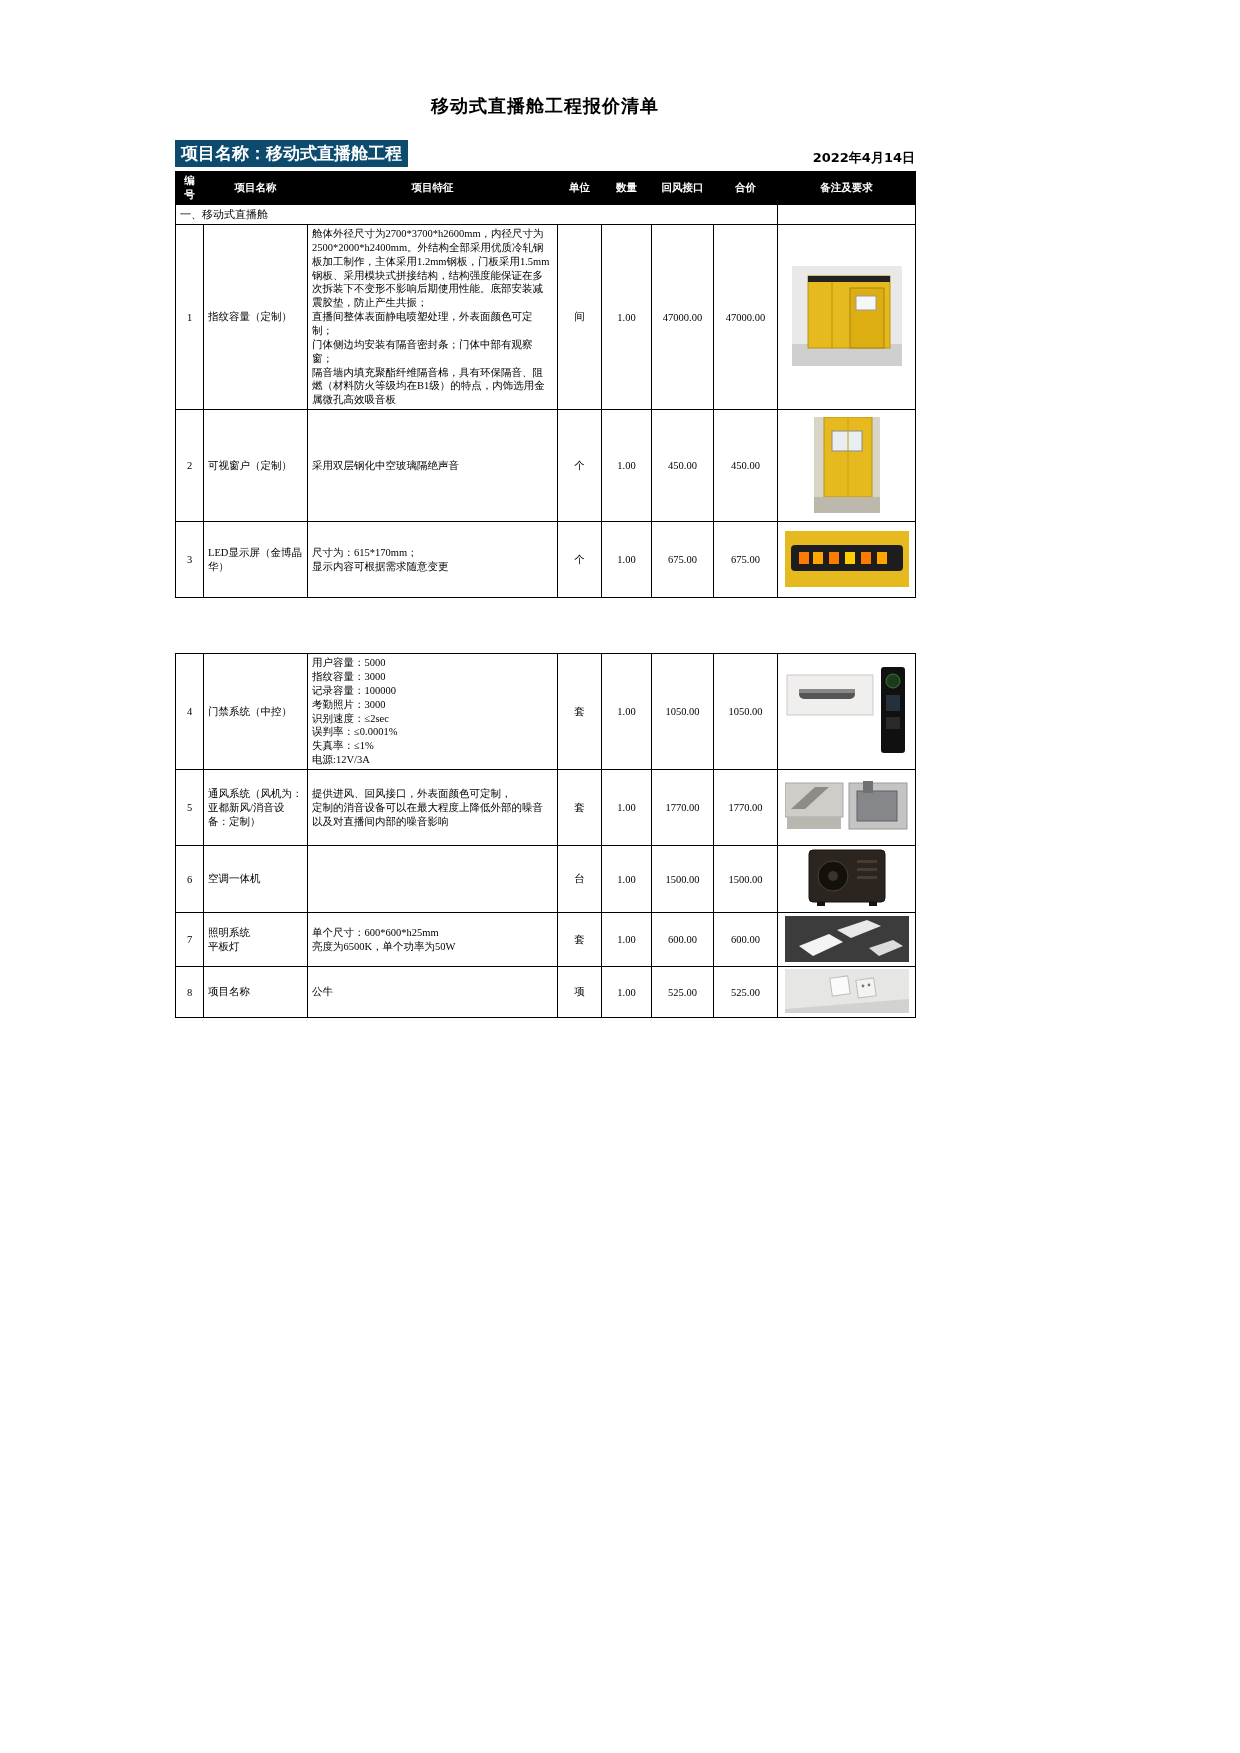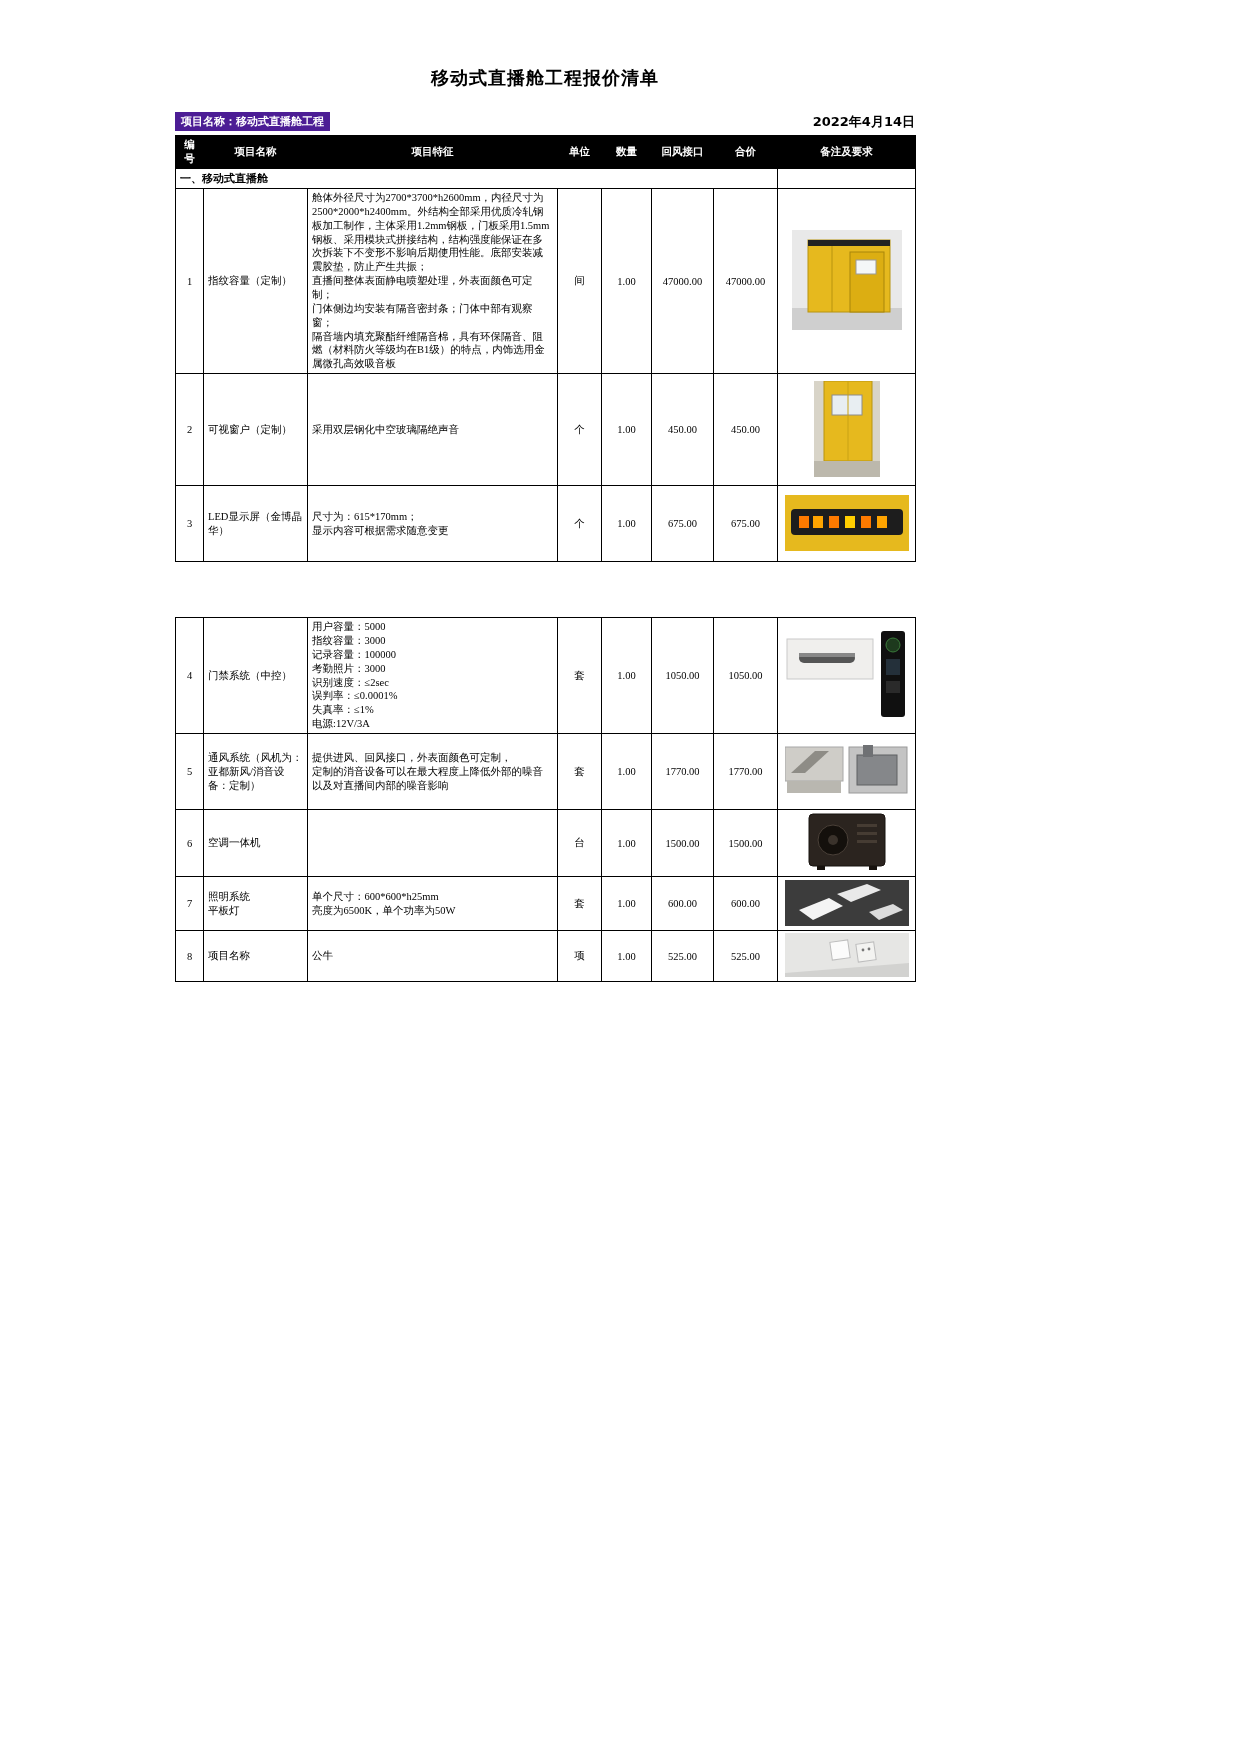--- a/index.html
+++ b/index.html
@@ -5,41 +5,41 @@
   html,body{margin:0;padding:0;background:#ffffff;}
   body{
     width:1240px;height:1753px;
     font-family:"Liberation Serif","DejaVu Serif",serif;
     color:#000;
     position:relative;
   }
   .content{
     width:740px;
     margin-left:175px;
-    padding-top:66px;
+    padding-top:94px;
   }
   .doc-title{
     text-align:center;
     font-size:18px;
     font-weight:bold;
     font-family:"DejaVu Sans","Liberation Sans",sans-serif;
     margin-bottom:22px;
     letter-spacing:1px;
   }
   .meta-row{
     display:flex;
     justify-content:space-between;
     align-items:flex-end;
     margin-bottom:4px;
   }
   .project-label{
-    background:#4c1d95;
+    background:#0c4a6e;
     color:#fff;
     font-weight:bold;
-    font-size:11px;
+    font-size:17px;
     padding:2px 6px;
     font-family:Liberation Serif, serif;
   }
   .date-label{
     font-size:13px;
     font-weight:bold;
     font-family:"DejaVu Sans","Liberation Sans",sans-serif;
   }
   table.quote-table{
     border-collapse:collapse;
@@ -57,21 +57,21 @@
   table.quote-table th{
     background:#000;
     color:#fff;
     font-weight:bold;
     font-size:10.5px;
     height:22px;
     text-align:center;
     font-family:"DejaVu Sans","Liberation Sans",sans-serif;
   }
   .section-row td{
-    font-weight:bold;
+    font-weight:normal;
     font-size:11px;
     height:20px;
     font-family:"DejaVu Sans","Liberation Sans",sans-serif;
     margin-left:48px;
   }
   .cell-no{text-align:center;}
   .cell-name{text-align:left;}
   .cell-feat{
     text-align:left;
     white-space:pre-wrap;

